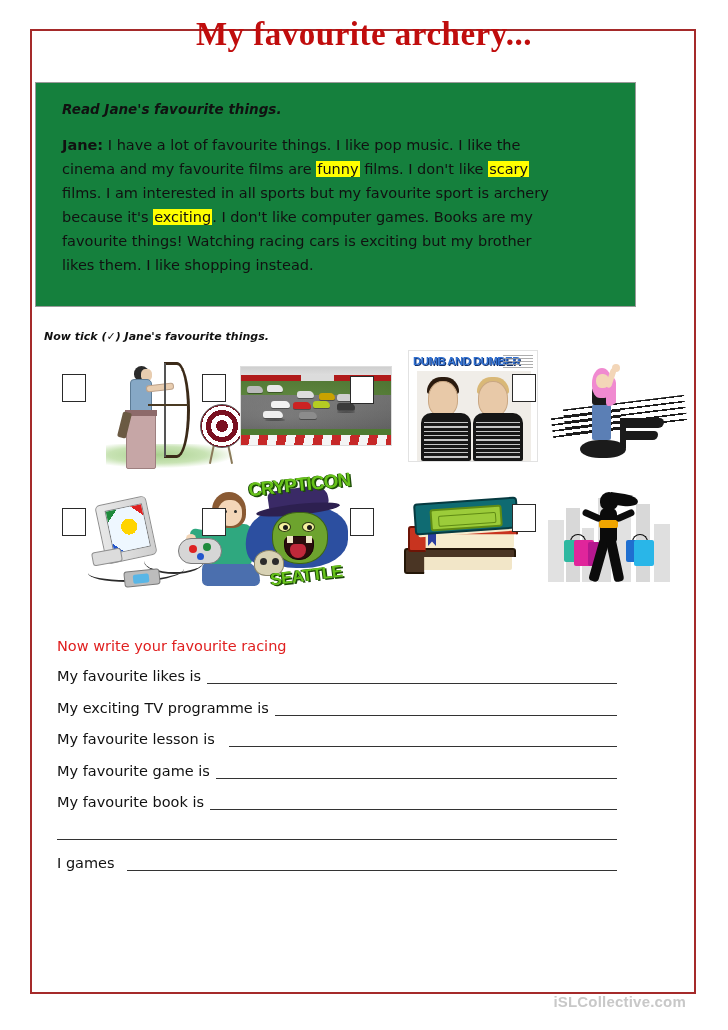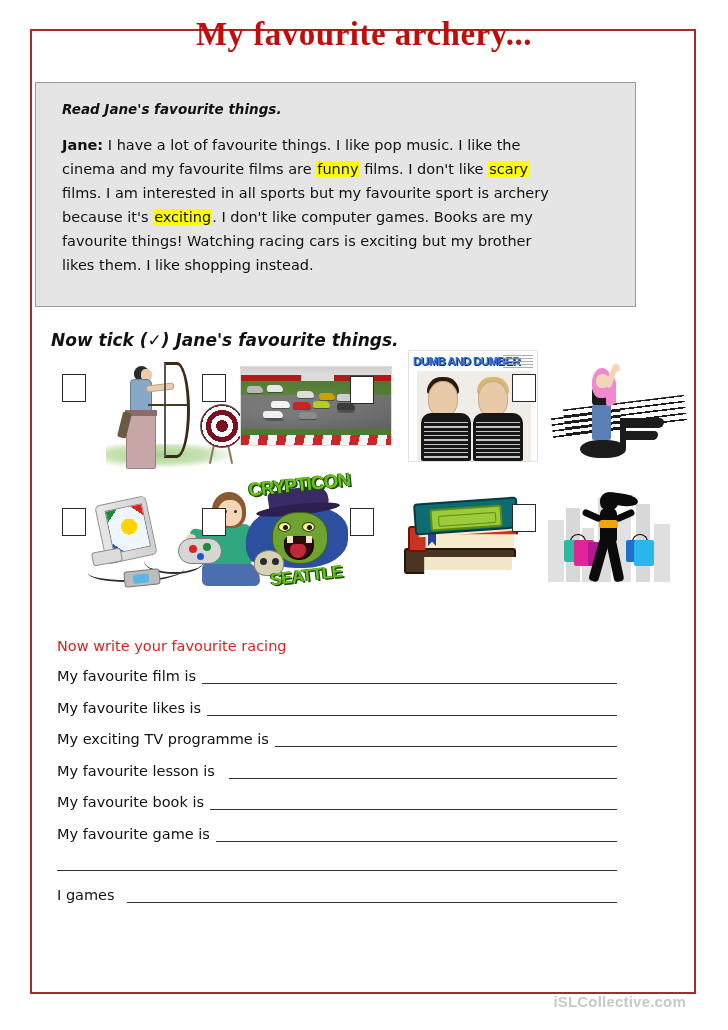--- a/index.html
+++ b/index.html
@@ -33,21 +33,21 @@
     font-weight: bold;
     color: #c00d0d;
     letter-spacing: .5px;
   }
   
   #passage-box {
     position: absolute;
     left: 35px; top: 82px;
     width: 601px; height: 225px;
     border: 1px solid #9a9a9a;
-    background: #e5e5e5;
+    background: #15803d;
     padding: 18px 26px 10px 26px;
   }
   #read-instruction {
     font-family: "DejaVu Sans", sans-serif;
     font-style: italic;
     font-weight: bold;
     font-size: 13.5px;
     color: #111;
     margin-bottom: 16px;
   }
@@ -57,25 +57,25 @@
     line-height: 24px;
     color: #111;
     max-width: 498px;
   }
   #passage-text b { font-weight: bold; }
   .hl { background: #ffff00; padding: 0 1px; }
 
   
   #tick-instruction {
     position: absolute;
-    left: 51px; top: 330px;
+    left: 44px; top: 330px;
     font-family: "DejaVu Sans", sans-serif;
     font-style: italic;
     font-weight: bold;
-    font-size: 17px;
+    font-size: 11px;
     color: #111;
   }
 
   
   .pic-row { position: absolute; left: 0; width: 100%; }
   #row1 { top: 352px; height: 120px; }
   #row2 { top: 472px; height: 130px; }
 
   .cell { position: absolute; }
   .tickbox {
@@ -482,41 +482,37 @@
         <div class="lady-hair"></div>
         <div class="pony"></div>
       </div>
     </div>
   </div>
 
   <div id="write-heading">Now write your favourite racing</div>
 
   <div id="write-list">
     <div class="write-line">
-      <span class="write-label">My favourite film is</span>
-      <span class="write-rule"></span>
-    </div>
-    <div class="write-line">
       <span class="write-label">My favourite likes is</span>
       <span class="write-rule"></span>
     </div>
     <div class="write-line">
       <span class="write-label">My exciting TV programme is</span>
       <span class="write-rule"></span>
     </div>
     <div class="write-line">
       <span class="write-label" style="padding-right:14px;">My favourite lesson is</span>
       <span class="write-rule"></span>
     </div>
     <div class="write-line">
+      <span class="write-label">My favourite game is</span>
+      <span class="write-rule"></span>
+    </div>
+    <div class="write-line">
       <span class="write-label">My favourite book is</span>
-      <span class="write-rule"></span>
-    </div>
-    <div class="write-line">
-      <span class="write-label">My favourite game is</span>
       <span class="write-rule"></span>
     </div>
     <div class="write-line">
       <span class="write-rule"></span>
     </div>
     <div class="write-line">
       <span class="write-label" style="padding-right:12px;">I games</span>
       <span class="write-rule"></span>
     </div>
   </div>

